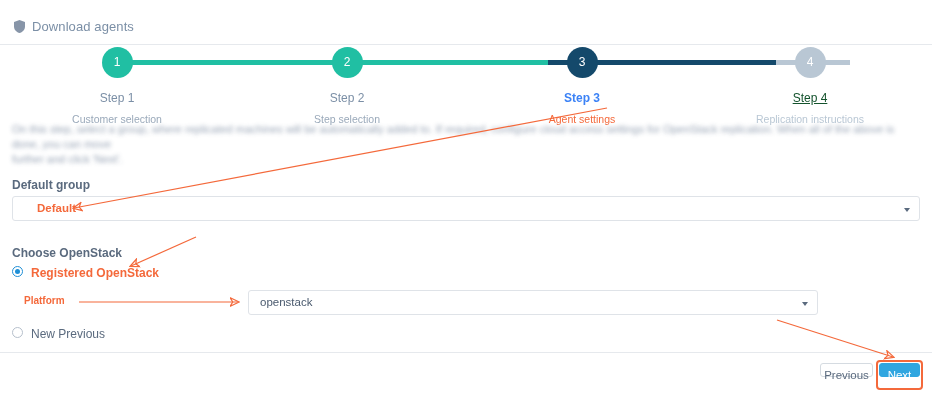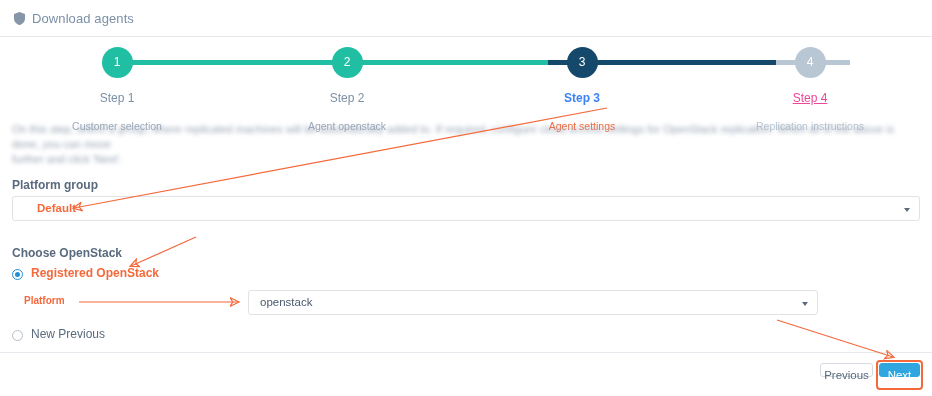--- a/index.html
+++ b/index.html
@@ -13,21 +13,21 @@
     position: relative;
     font-family: "Liberation Sans", sans-serif;
     font-size: 12px;
     color: #5a6a7e;
     overflow: hidden;
   }
 
   
   .page-header {
     position: absolute;
-    left: 0; top: 0;
+    left: 0; top: 8px;
     width: 932px;
     height: 37px;
     box-sizing: border-box;
     padding-left: 14px;
     display: flex;
     align-items: center;
     border-bottom: 1px solid #e6e9ed;
   }
   .shield-icon {
     width: 11px;
@@ -91,27 +91,27 @@
   .circle.done    { background: #20bfa3; }
   .circle.active  { background: #14496b; }
   .circle.todo    { background: #b9c7d4; }
 
   .step-title {
     margin-top: 13px;
     font-size: 12px;
     color: #7b8fa6;
   }
   .step-sub {
-    margin-top: 15px;
+    margin-top: 8px;
     font-size: 10.5px;
     color: #9aa9ba;
   }
   .step.n3 .step-title { color: #3b82f6; font-weight: bold; }
   .step.n3 .step-sub   { color: #f4693b; }
-  .step.n4 .step-title { color: #ec4899; text-decoration: underline; }
+  .step.n4 .step-title { color: #14532d; text-decoration: underline; }
   .step.n4 .step-sub   { color: #b9c7d4; }
 
   
   .description {
     position: absolute;
     left: 12px; top: 122px;
     width: 910px;
     font-size: 11px;
     line-height: 15px;
     color: #8d9aad;
@@ -159,21 +159,21 @@
     width: 0; height: 0;
     border-left: 3.5px solid transparent;
     border-right: 3.5px solid transparent;
     border-top: 4px solid #5a6a7e;
   }
 
   
   .radio-row {
     position: absolute;
     display: flex;
-    align-items: flex-end;
+    align-items: flex-start;
   }
   #radio-registered { left: 12px; top: 266px; }
   #radio-new        { left: 12px; top: 327px; }
 
   .radio {
     width: 11px; height: 11px;
     border-radius: 50%;
     border: 1px solid #b6c0cc;
     background: #fff;
     box-sizing: border-box;
@@ -276,42 +276,42 @@
 
   <div class="step n1">
     <div class="circle done">1</div>
     <div class="step-title">Step 1</div>
     <div class="step-sub">Customer selection</div>
   </div>
 
   <div class="step n2">
     <div class="circle done">2</div>
     <div class="step-title">Step 2</div>
-    <div class="step-sub">Agent openstack</div>
+    <div class="step-sub">Step selection</div>
   </div>
 
   <div class="step n3">
     <div class="circle active">3</div>
     <div class="step-title">Step 3</div>
     <div class="step-sub">Agent settings</div>
   </div>
 
   <div class="step n4">
     <div class="circle todo">4</div>
     <div class="step-title">Step 4</div>
     <div class="step-sub">Replication instructions</div>
   </div>
 </div>
 
 <div class="description">
   <div>On this step, select a group, where replicated machines will be automatically added to. If required, configure cloud access settings for OpenStack replication. When all of the above is done, you can move</div>
   <div>further and click 'Next'.</div>
 </div>
 
-<div class="field-label" id="machines-group-label">Platform group</div>
+<div class="field-label" id="machines-group-label">Default group</div>
 
 <div class="select-box" id="machines-group-select">
   <span class="value">Default</span>
   <span class="caret"></span>
 </div>
 
 <div class="field-label" id="choose-openstack-label">Choose OpenStack</div>
 
 <div class="radio-row" id="radio-registered">
   <span class="radio checked"></span>

